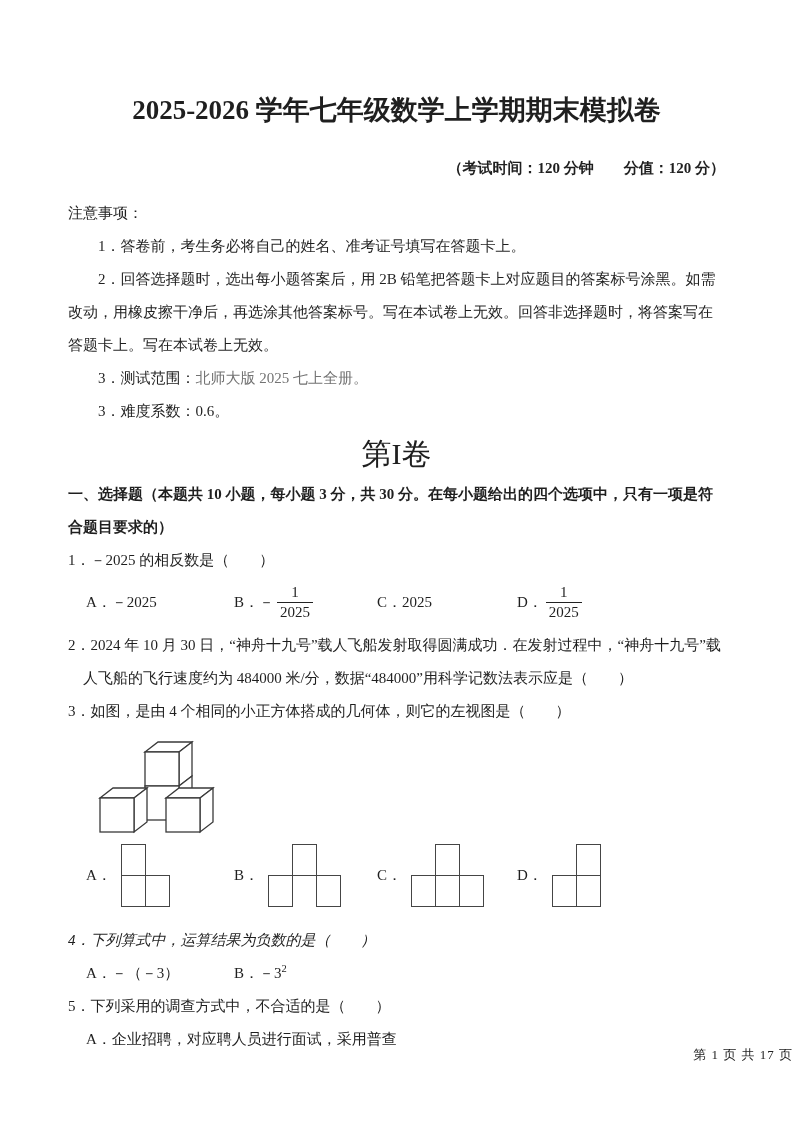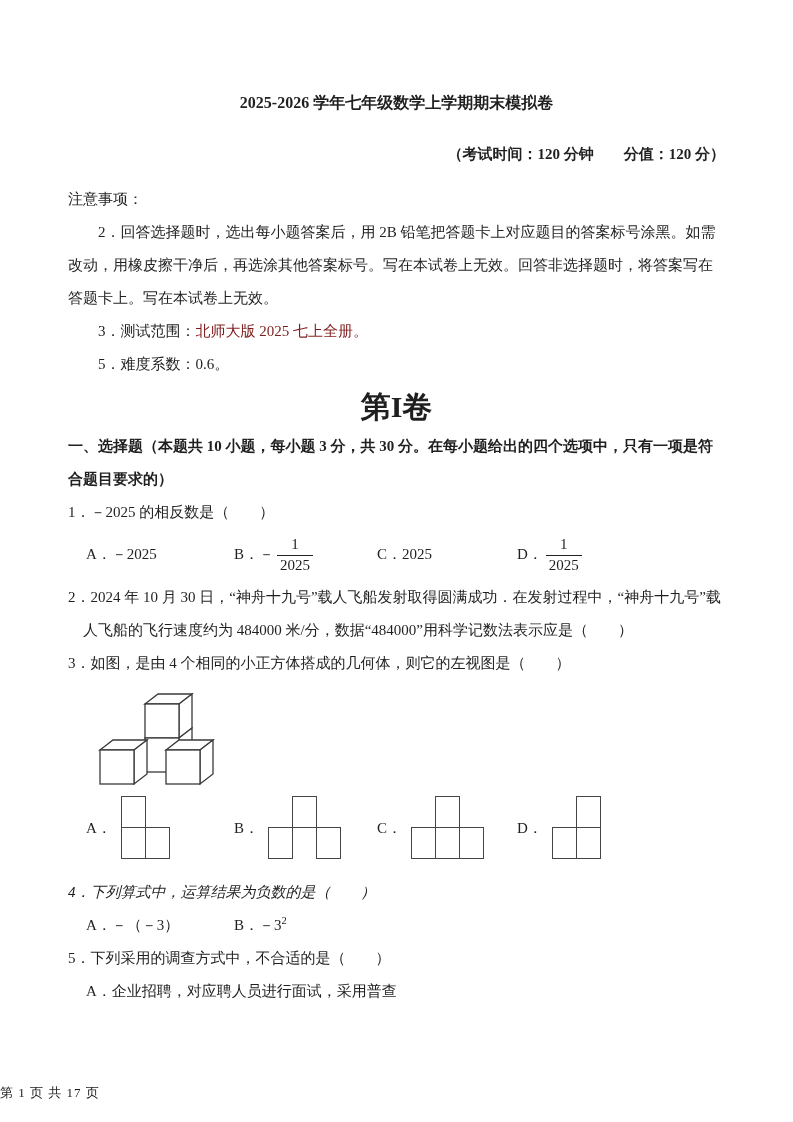--- a/index.html
+++ b/index.html
@@ -4,32 +4,32 @@
 <style>
   html,body{margin:0;padding:0;}
   body{
     width:793px;height:1122px;position:relative;overflow:hidden;
     background:#ffffff;color:#1f1f1f;
     font-family:"Liberation Serif","DejaVu Serif",serif;
     font-size:15px;
   }
   .page{padding:56px 68px 0 68px;}
   .title{
-    font-size:16px;font-weight:bold;text-align:center;
+    font-size:27px;font-weight:bold;text-align:center;
     margin:36px 0 0 0;line-height:1.35;
   }
   .subtitle{
     text-align:right;font-weight:bold;margin:24px 0 0 0;line-height:2.2;
   }
   .notice{margin-top:12px;}
   .notice p{margin:0;line-height:2.2;}
   .indent{text-indent:2em;}
-  .red{color:#7f1d1d;}
+  .red{color:#737373;}
   .part-title{
-    font-size:30px;font-weight:bold;text-align:center;
+    font-size:30px;font-weight:normal;text-align:center;
     margin:4px 0 2px 0;line-height:1.45;
   }
   .section-head{font-weight:bold;margin:0;line-height:2.2;}
   .stem{margin:0;line-height:2.2;padding-left:1em;text-indent:-1em;}
   .opts{
     display:grid;grid-template-columns:148px 143px 140px auto;
     padding-left:18px;align-items:center;line-height:2.2;
   }
   .opts-frac{min-height:52px;line-height:1.3;}
   .opt{white-space:nowrap;}
@@ -39,40 +39,41 @@
     line-height:1.3;margin-left:3px;vertical-align:middle;
   }
   .frac .den{border-top:1.3px solid #222;padding:0 3px;}
   .frac .num{padding:0 3px;}
   sup{font-size:10.5px;line-height:1;}
   .figure-wrap{margin:6px 0 0 22px;line-height:0;}
   .opts-shapes{margin-top:8px;}
   .opt-shape{display:flex;align-items:center;gap:9px;}
   .shape-svg{display:block;}
   .footer{
-    position:absolute;left:0;top:1084px;width:100%;
-    text-align:left;font-size:13px;letter-spacing:1px;
+    position:absolute;left:0;top:1046px;width:100%;
+    text-align:right;font-size:13px;letter-spacing:1px;
   }
   svg{shape-rendering:crispEdges;}
   svg.iso{shape-rendering:auto;}
 </style>
 </head>
 <body>
 
 <div class="page">
 
   <h1 class="title">2025-2026 学年七年级数学上学期期末模拟卷</h1>
 
   <p class="subtitle">（考试时间：120 分钟　　分值：120 分）</p>
 
   <div class="notice">
     <p>注意事项：</p>
+    <p class="indent">1．答卷前，考生务必将自己的姓名、准考证号填写在答题卡上。</p>
     <p class="indent">2．回答选择题时，选出每小题答案后，用 2B 铅笔把答题卡上对应题目的答案标号涂黑。如需改动，用橡皮擦干净后，再选涂其他答案标号。写在本试卷上无效。回答非选择题时，将答案写在答题卡上。写在本试卷上无效。</p>
     <p class="indent"><span>3．测试范围：</span><span class="red">北师大版 2025 七上全册。</span></p>
-    <p class="indent">5．难度系数：0.6。</p>
+    <p class="indent">3．难度系数：0.6。</p>
   </div>
 
   <h2 class="part-title">第I卷</h2>
 
   <p class="section-head">一、选择题（本题共 10 小题，每小题 3 分，共 30 分。在每小题给出的四个选项中，只有一项是符合题目要求的）</p>
 
   <p class="stem">1．－2025 的相反数是（　　）</p>
   <div class="opts opts-frac">
     <span class="opt opt-flex">
         <span>A．</span>

